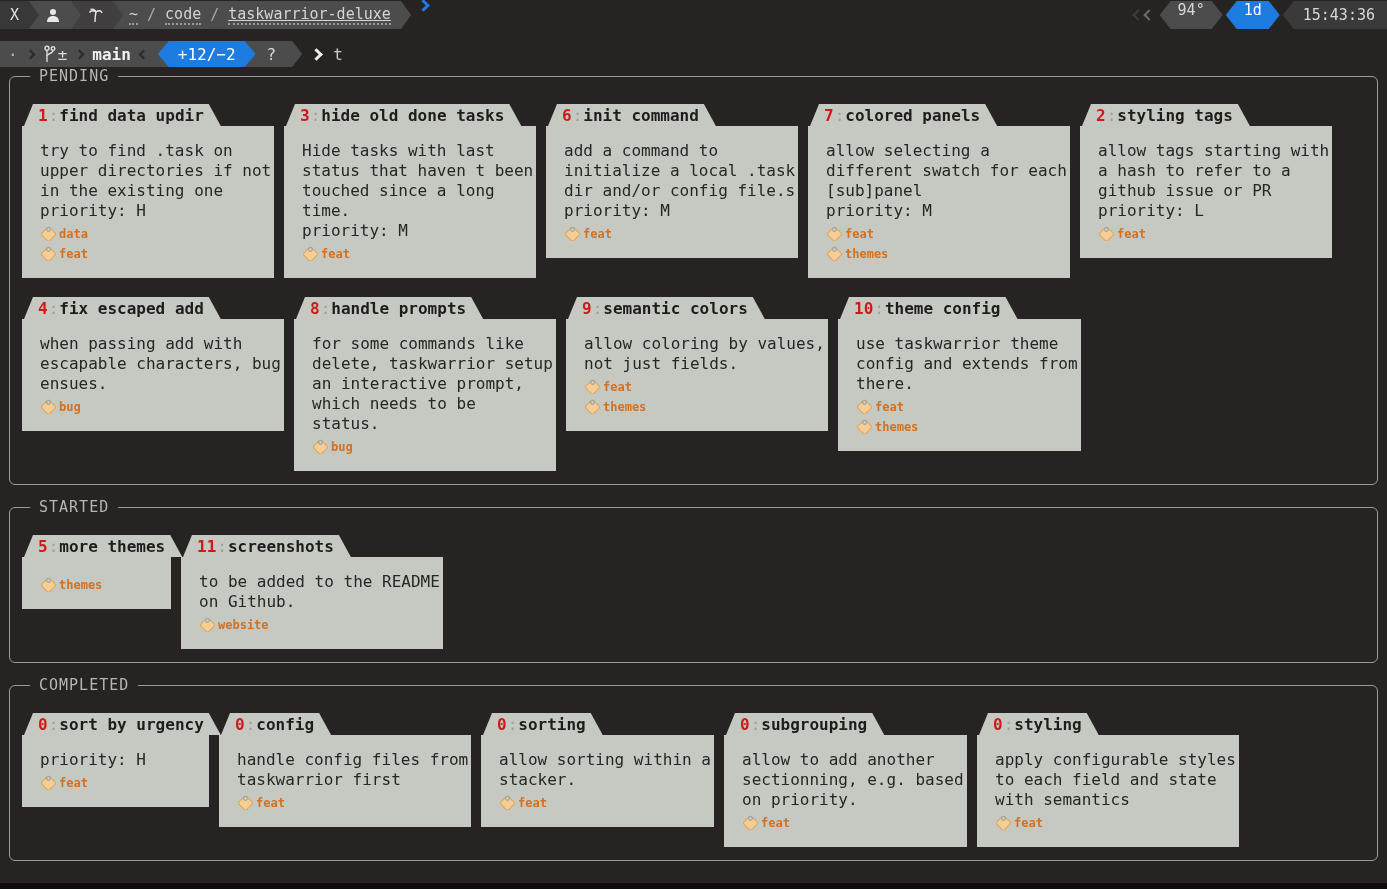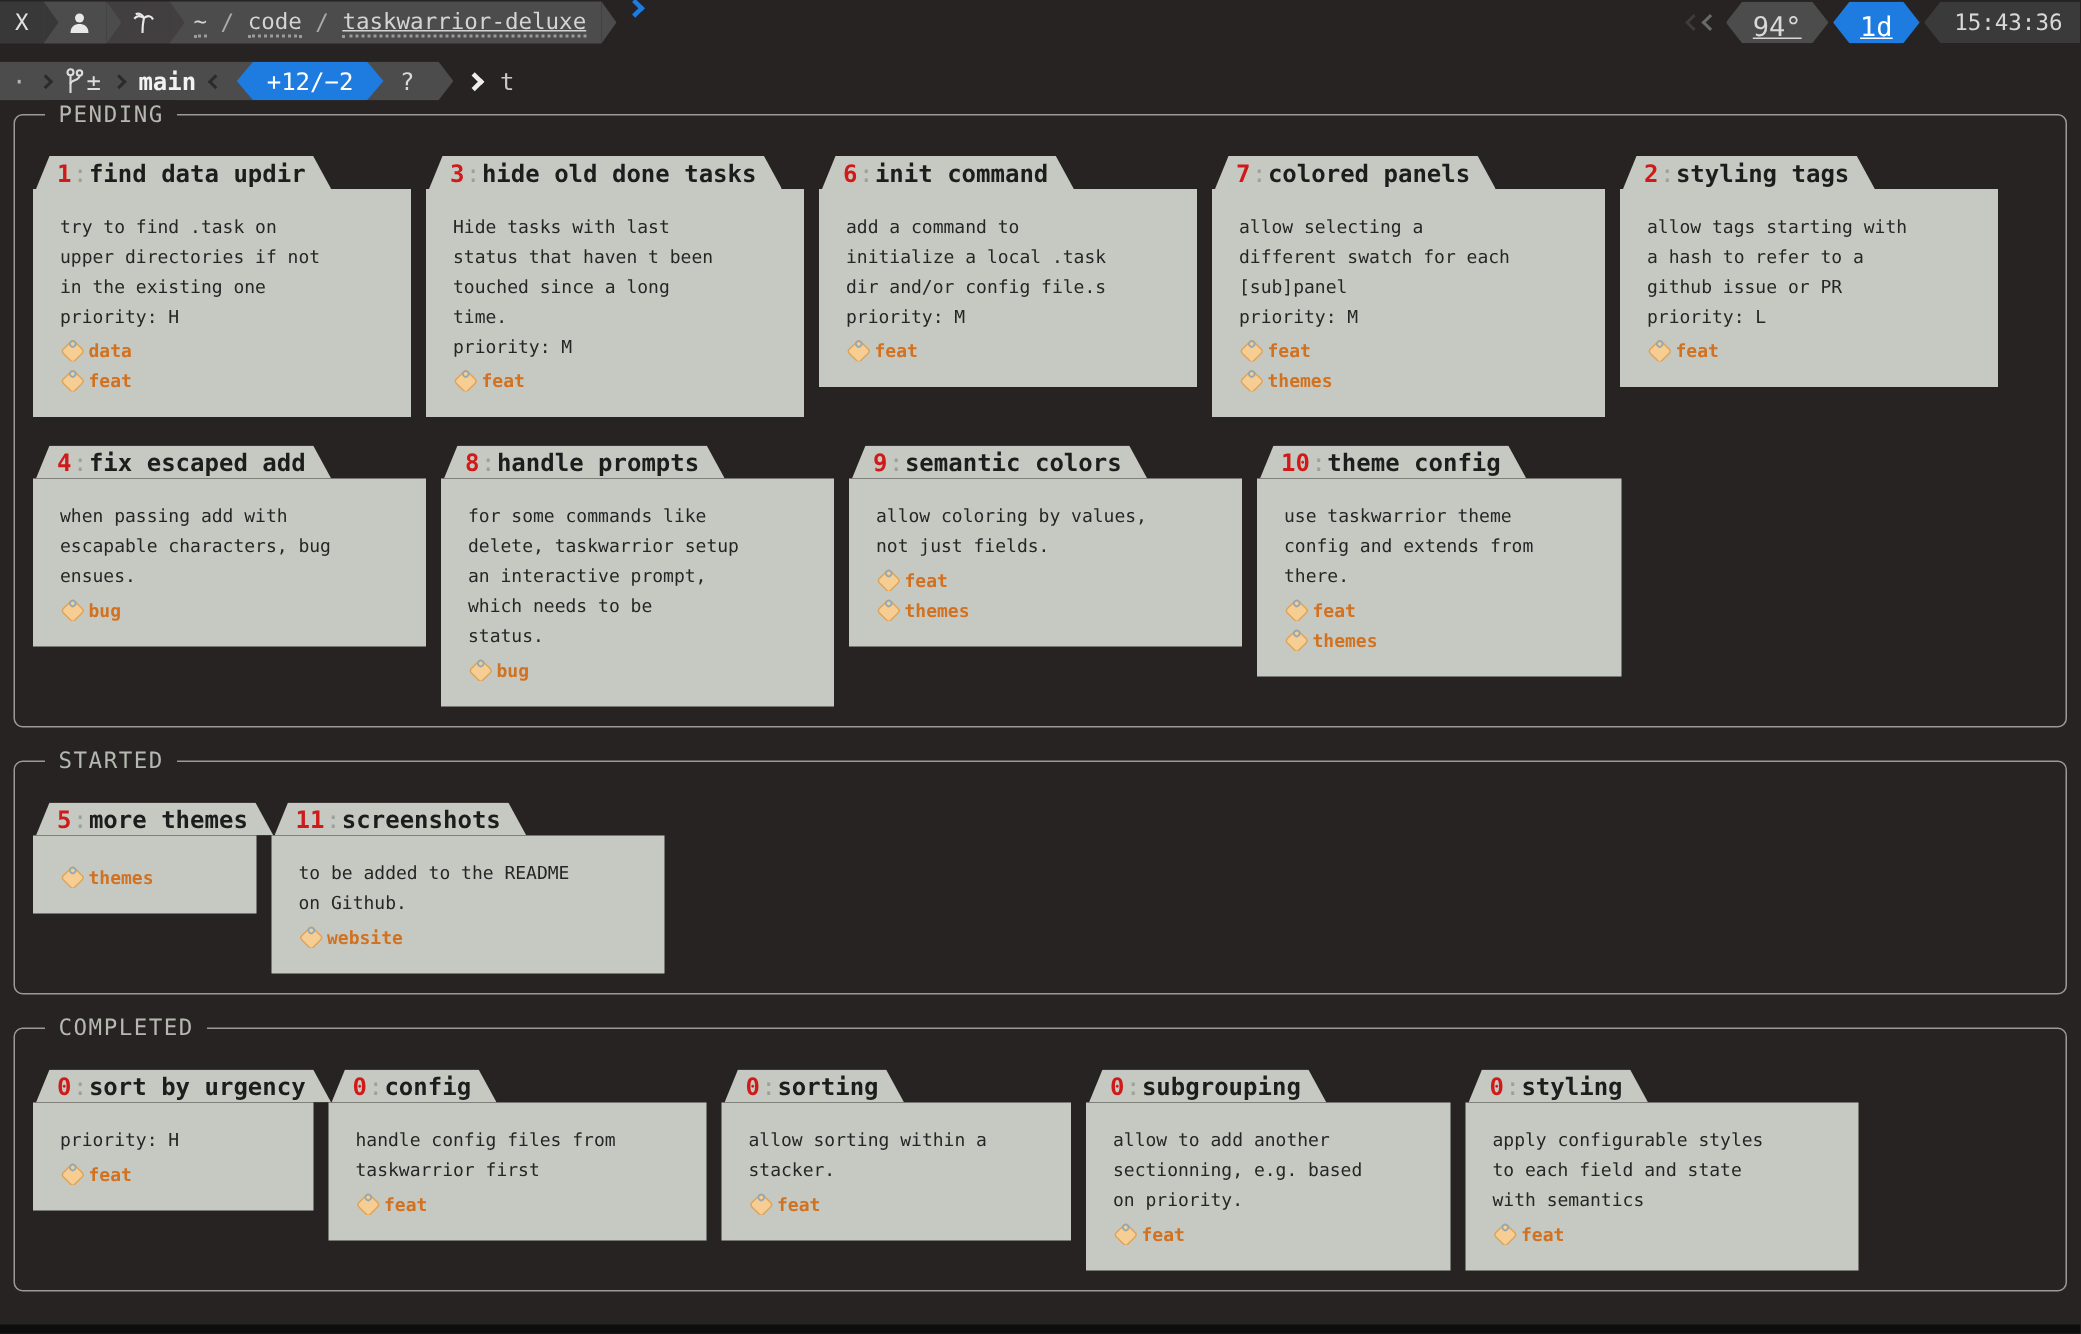--- a/index.html
+++ b/index.html
@@ -28,22 +28,22 @@
   .u-dotted { border-bottom:2px dotted #9a9a9a; }
   .u-solid  { text-decoration:underline; border-bottom:2px dotted #9a9a9a; }
   .path-slash { color:#a9a9a9; padding:0 9px; }
   .chev { display:inline-block; width:8px; height:8px;
           border-top:2px solid #888; border-right:2px solid #888;
           transform:rotate(45deg); flex:none; }
   .chev.big { width:9px; height:9px; border-width:3px; }
   .chev.blue { border-color:var(--accent-blue,#1e7ce0); margin-left:8px; }
   .chev.left { transform:rotate(-135deg); }
   .topbar-right { position:absolute; right:0; top:0; height:28px; display:flex; align-items:center; gap:3px; }
-  .hex { display:flex; align-items:flex-end; height:28px; padding:0 18px; font-size:18px;
-         clip-path:polygon(0 50%, 11px 0, calc(100% - 11px) 0, 100% 50%, calc(100% - 11px) 100%, 11px 100%);text-decoration:underline; }
+  .hex { display:flex; align-items:flex-start; height:28px; padding:0 18px; font-size:15px;
+         clip-path:polygon(0 50%, 11px 0, calc(100% - 11px) 0, 100% 50%, calc(100% - 11px) 100%, 11px 100%); }
   .endseg { display:flex; align-items:center; height:28px; padding:0 12px 0 20px; font-size:15px;
          clip-path:polygon(0 50%, 11px 0, 100% 0, 100% 100%, 11px 100%); background:#3a3a3a; }
   .hex.gray { background:#4c4c4c; }
   .hex.blue { background:var(--accent-blue,#1e7ce0); color:#fff; }
   
   .promptbar { height:26px; margin-top:12px; display:flex; align-items:center; flex:none; }
   .pbar-gray { height:26px; display:flex; align-items:center; background:#4c4c4c; padding:0 22px 0 8px;
          clip-path:polygon(0 0, calc(100% - 10px) 0, 100% 50%, calc(100% - 10px) 100%, 0 100%); gap:9px; }
   .pchev { display:inline-block; width:7px; height:7px; border-top:2px solid #2b2b2b; border-right:2px solid #2b2b2b;
            transform:rotate(45deg); flex:none; }
@@ -65,21 +65,21 @@
   .rows { display:flex; flex-direction:column; gap:19px; }
   .row { display:flex; align-items:flex-start; gap:10px; }
   .card { display:flex; flex-direction:column; align-items:flex-start; }
   .tab { display:inline-flex; align-items:center; height:22px; margin-left:2px; padding:0 17px 0 14px;
          background:var(--card-bg,#c6c9c1); font-weight:bold; font-size:16px; color:#1d1d1d; white-space:pre;
          clip-path:polygon(9px 0, calc(100% - 12px) 0, 100% 100%, 0 100%); }
   .tid { color:var(--id-red,#d01a1a); }
   .tsep { color:#9ba09a; font-weight:normal; padding:0 1px; }
   .cbody { background:var(--card-bg,#c6c9c1); color:var(--card-text,#262626); width:100%;
            padding:15px 4px 17px 18px; }
-  .cline { height:20px; line-height:20px; white-space:pre; font-size:12px; }
+  .cline { height:20px; line-height:20px; white-space:pre; font-size:16px; }
   .ctag { height:20px; display:flex; align-items:flex-end; color:var(--tag-orange,#d2711f); font-size:12px;font-weight:bold; }
   .ctag svg { margin-right:2px; flex:none; }
   
   .bottom-strip { height:9px; background:#0d0d0d; flex:none; }
 </style>
 </head>
 <body>
 
 <header class="topbar">
   <span class="seg bg-a first">

